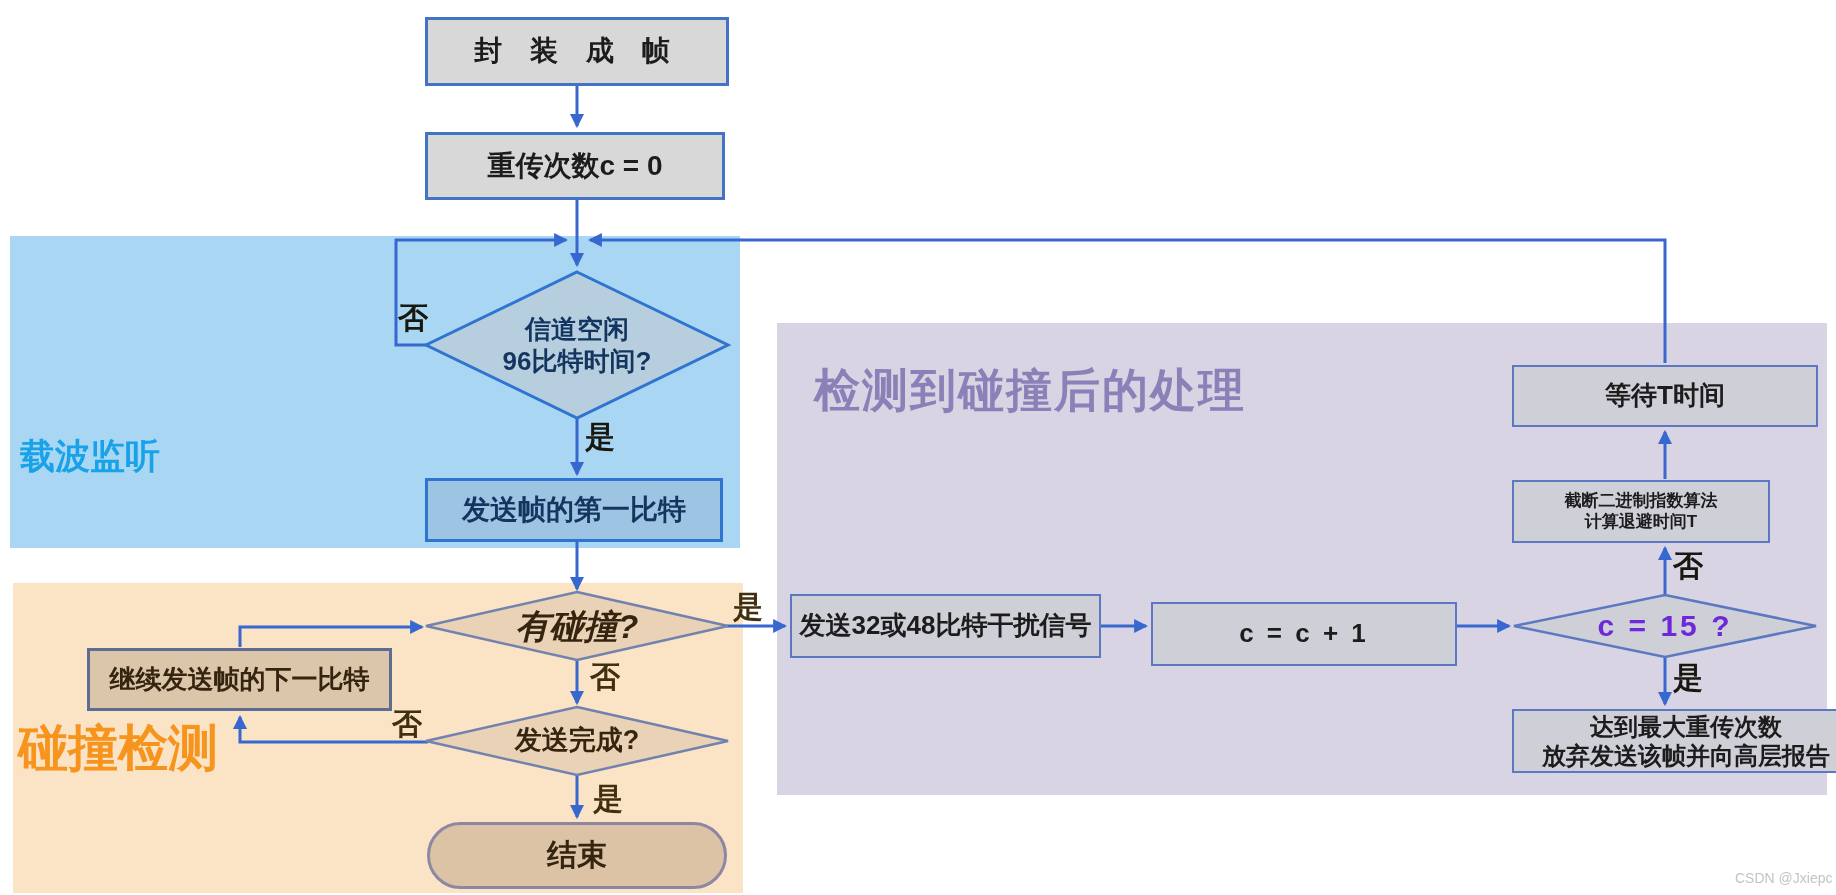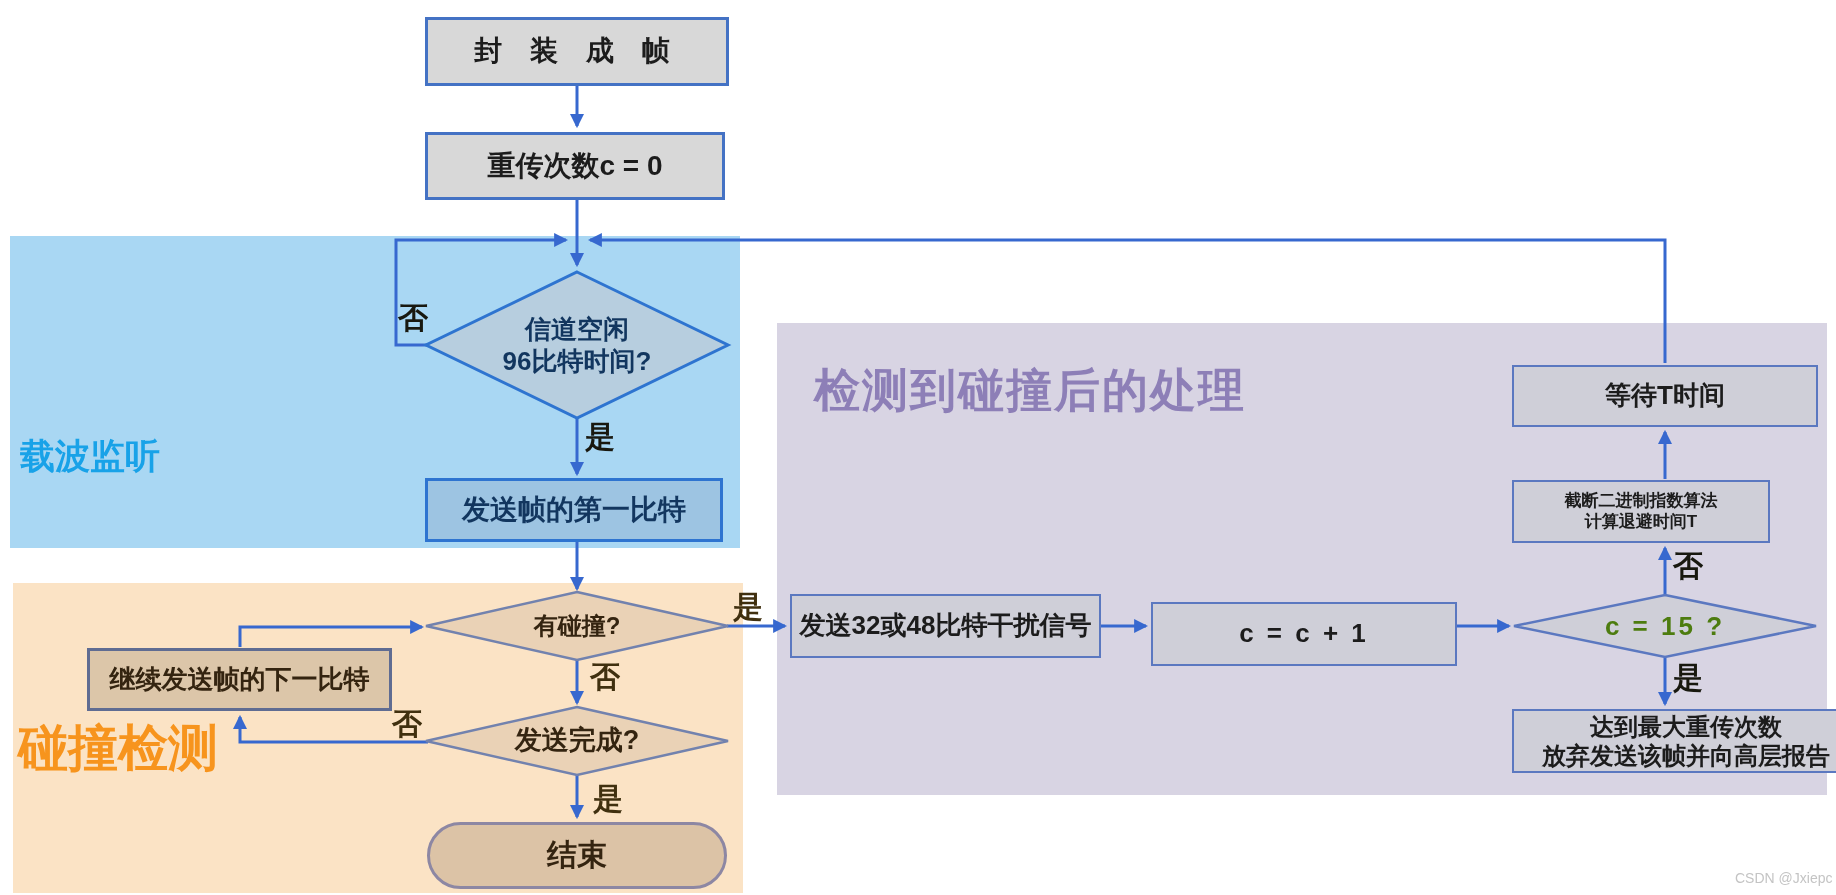--- a/index.html
+++ b/index.html
@@ -83,23 +83,23 @@
   <div class="node pgray-box" style="left:790px;top:594px;width:311px;height:64px;">发送32或48比特干扰信号</div>
   <div class="node pgray-box" style="left:1151px;top:602px;width:306px;height:64px;letter-spacing:3px;">c = c + 1</div>
   <div class="node pgray-box" style="left:1512px;top:365px;width:306px;height:62px;">等待T时间</div>
   <div class="node pgray-box" style="left:1512px;top:480px;width:258px;height:63px;font-size:17px;">截断二进制指数算法
 计算退避时间T</div>
   <div class="node pgray-box" style="left:1512px;top:709px;width:348px;height:64px;font-size:24px;">达到最大重传次数
 放弃发送该帧并向高层报告</div>
 
   <div class="dtext" style="left:452px;top:290px;width:250px;height:110px;font-size:26px;color:#12365f;">信道空闲
 96比特时间?</div>
-  <div class="dtext" style="left:452px;top:598px;width:250px;height:56px;font-size:24px;color:#342410;">有碰撞?</div>
+  <div class="dtext" style="left:452px;top:598px;width:250px;height:56px;font-size:34px;color:#342410;font-style:italic;">有碰撞?</div>
   <div class="dtext" style="left:452px;top:713px;width:250px;height:56px;font-size:27px;color:#342410;">发送完成?</div>
-  <div class="dtext" style="left:1540px;top:598px;width:250px;height:56px;font-size:26px;color:#4d7c0f;letter-spacing:3px;">c = 15 ?</div>
+  <div class="dtext" style="left:1540px;top:598px;width:250px;height:56px;font-size:30px;color:#6d28d9;letter-spacing:3px;">c = 15 ?</div>
 
   <div class="edge-label" style="left:398px;top:303px;">否</div>
   <div class="edge-label" style="left:585px;top:422px;">是</div>
   <div class="edge-label orange-ink" style="left:733px;top:592px;">是</div>
   <div class="edge-label orange-ink" style="left:590px;top:662px;">否</div>
   <div class="edge-label orange-ink" style="left:392px;top:709px;">否</div>
   <div class="edge-label orange-ink" style="left:593px;top:784px;">是</div>
   <div class="edge-label" style="left:1673px;top:551px;">否</div>
   <div class="edge-label" style="left:1673px;top:663px;">是</div>
 

